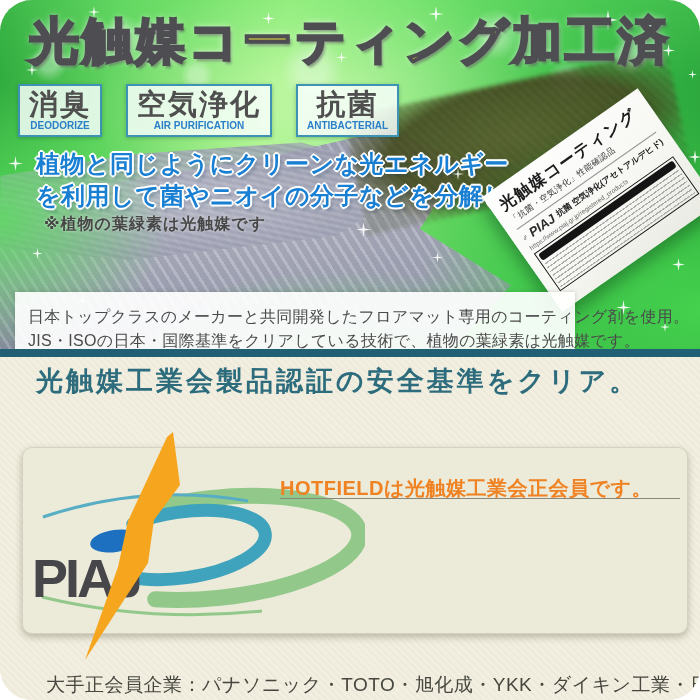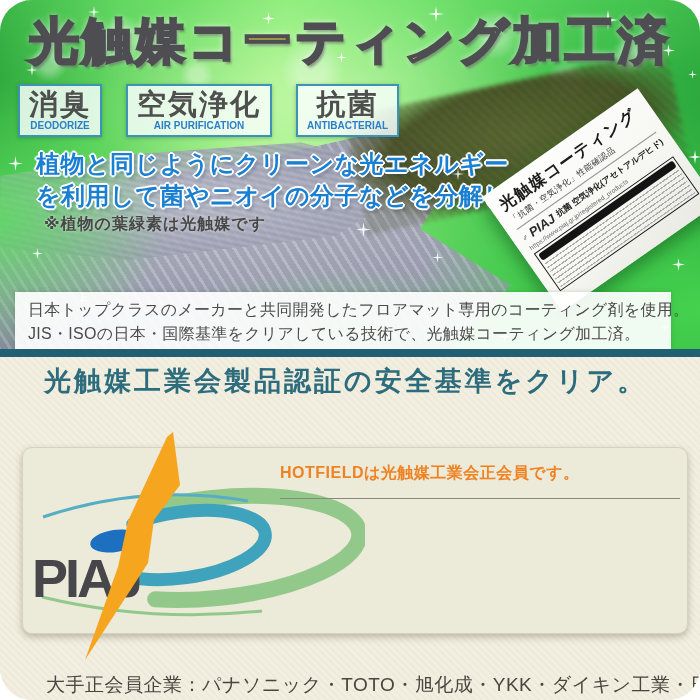--- a/index.html
+++ b/index.html
@@ -72,38 +72,38 @@
   .cert-row{display:flex;align-items:center;gap:4px;}
   .cert-brand{font-size:13px;font-weight:bold;font-style:italic;color:#2b2b2b;}
   .cert-perf{font-size:8.5px;font-weight:bold;color:#222;white-space:nowrap;}
   .cert-url{font-size:6.5px;color:#666;margin-top:1px;white-space:nowrap;}
   .cert-notice{border:1.5px solid #1a1a1a;margin-top:3px;padding:2px;}
   .cert-bar{height:8px;border-radius:3px;background:#141414;}
   .cert-fine{height:30px;margin-top:2px;opacity:.8;
     background:repeating-linear-gradient(0deg,#9a9a9a 0 1.2px, transparent 1.2px 4.6px);}
 
   
-  .info-box{position:absolute;left:15px;top:292px;width:656px;height:57px;box-sizing:border-box;
-    background:rgba(255,255,255,.92);padding:6px 13px 0;box-shadow:0 0 4px rgba(40,80,40,.25);}
+  .info-box{position:absolute;left:15px;top:292px;width:560px;height:57px;box-sizing:border-box;
+    background:rgba(255,255,255,.92);padding:13px 13px 0;box-shadow:0 0 4px rgba(40,80,40,.25);}
   .info-box .line{font-size:16px;color:#4a4a4a;line-height:24px;letter-spacing:.3px;white-space:nowrap;}
 
   .teal-bar{position:absolute;left:0;top:349px;width:700px;height:8px;background:#215f75;}
 
   
   .lower{position:absolute;left:0;top:357px;width:700px;height:343px;background-color:#f2efe1;
     background-image:repeating-linear-gradient(45deg, rgba(150,140,110,.05) 0 2px, transparent 2px 5px);}
-  .serif-head{position:absolute;left:44px;top:364px;
+  .serif-head{position:absolute;left:36px;top:364px;
     font-family:"DejaVu Serif","Liberation Serif",serif;font-weight:bold;
     font-size:27px;letter-spacing:3px;line-height:33px;color:#2d6c7d;white-space:nowrap;}
 
   .member-box{position:absolute;left:22px;top:447px;width:664px;height:185px;
     background:#ecead8;border:1px solid #d5d2c1;border-radius:10px;
     box-shadow:0 3px 7px rgba(120,115,90,.45);}
   .piaj-logo{position:absolute;left:30px;top:425px;width:335px;height:238px;}
-  .member-heading{position:absolute;left:280px;top:463px;font-size:16px;font-weight:bold;
+  .member-heading{position:absolute;left:280px;top:475px;font-size:20px;font-weight:bold;
     color:#ef8222;letter-spacing:.5px;white-space:nowrap;}
   .member-divider{position:absolute;left:280px;top:498px;width:400px;height:1px;background:#87877d;}
   .member-body{position:absolute;left:334px;top:508px;width:350px;font-size:17px;color:#55554f;
     line-height:29px;text-align:justify;letter-spacing:.5px;}
   .footer-note{position:absolute;left:46px;top:672px;font-size:19px;color:#47473f;letter-spacing:.5px;white-space:nowrap;}
 </style>
 </head>
 <body>
 
 <div class="page">
@@ -185,21 +185,21 @@
       </div>
       <div class="cert-url">https://www.piaj.gr.jp/registered_products</div>
       <div class="cert-notice">
         <div class="cert-bar"></div>
         <div class="cert-fine"></div>
       </div>
     </div>
 
     <div class="info-box">
       <div class="line">日本トップクラスのメーカーと共同開発したフロアマット専用のコーティング剤を使用。</div>
-      <div class="line">JIS・ISOの日本・国際基準をクリアしている技術で、光触媒コーティング加工済。</div>
+      <div class="line">JIS・ISOの日本・国際基準をクリアしている技術で、植物の葉緑素は光触媒です。</div>
     </div>
   </div>
 
   <div class="teal-bar"></div>
 
   <div class="lower"></div>
 
   <div class="serif-head">
     <div>光触媒工業会製品認証の安全基準をクリア。</div>
   </div>

